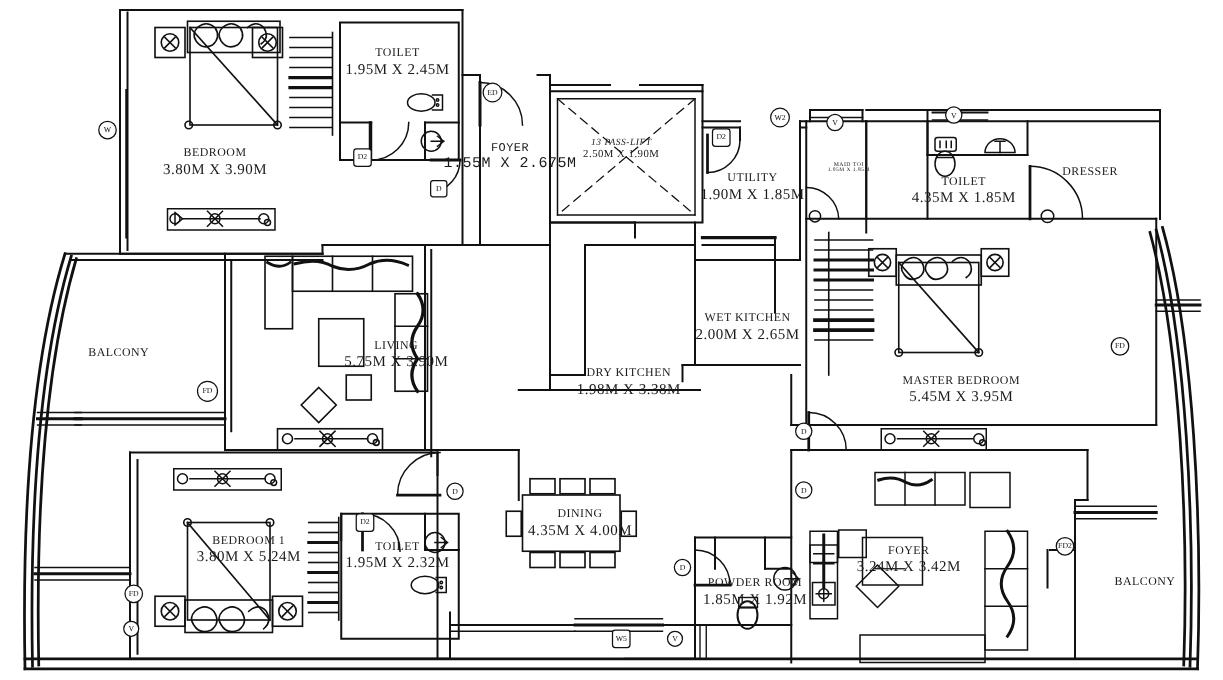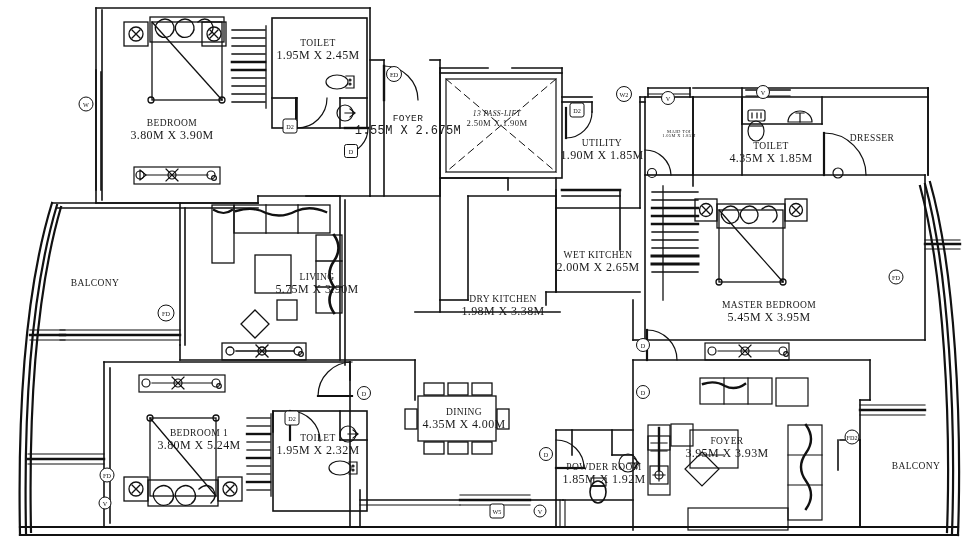--- a/index.html
+++ b/index.html
@@ -552,21 +552,21 @@
 <div class="rm-label" style="left:318px;top:445px;">
   <div class="rm-name">TOILET</div>
   <div class="rm-dim">1.95M X 2.32M</div>
 </div>
 <div class="rm-label" style="left:604px;top:474px;">
   <div class="rm-name">POWDER ROOM</div>
   <div class="rm-dim">1.85M X 1.92M</div>
 </div>
 <div class="rm-label" style="left:727px;top:448px;">
   <div class="rm-name">FOYER</div>
-  <div class="rm-dim">3.95M X 3.93M</div>
+  <div class="rm-dim">3.24M X 3.42M</div>
 </div>
 
 <div class="rm-label" style="left:852px;top:138px;padding-left:40px;">
   <div class="rm-name">DRESSER</div>
 </div>
 <div class="rm-label" style="left:95px;top:283px;">
   <div class="rm-name">BALCONY</div>
 </div>
 <div class="rm-label" style="left:916px;top:466px;">
   <div class="rm-name">BALCONY</div>

